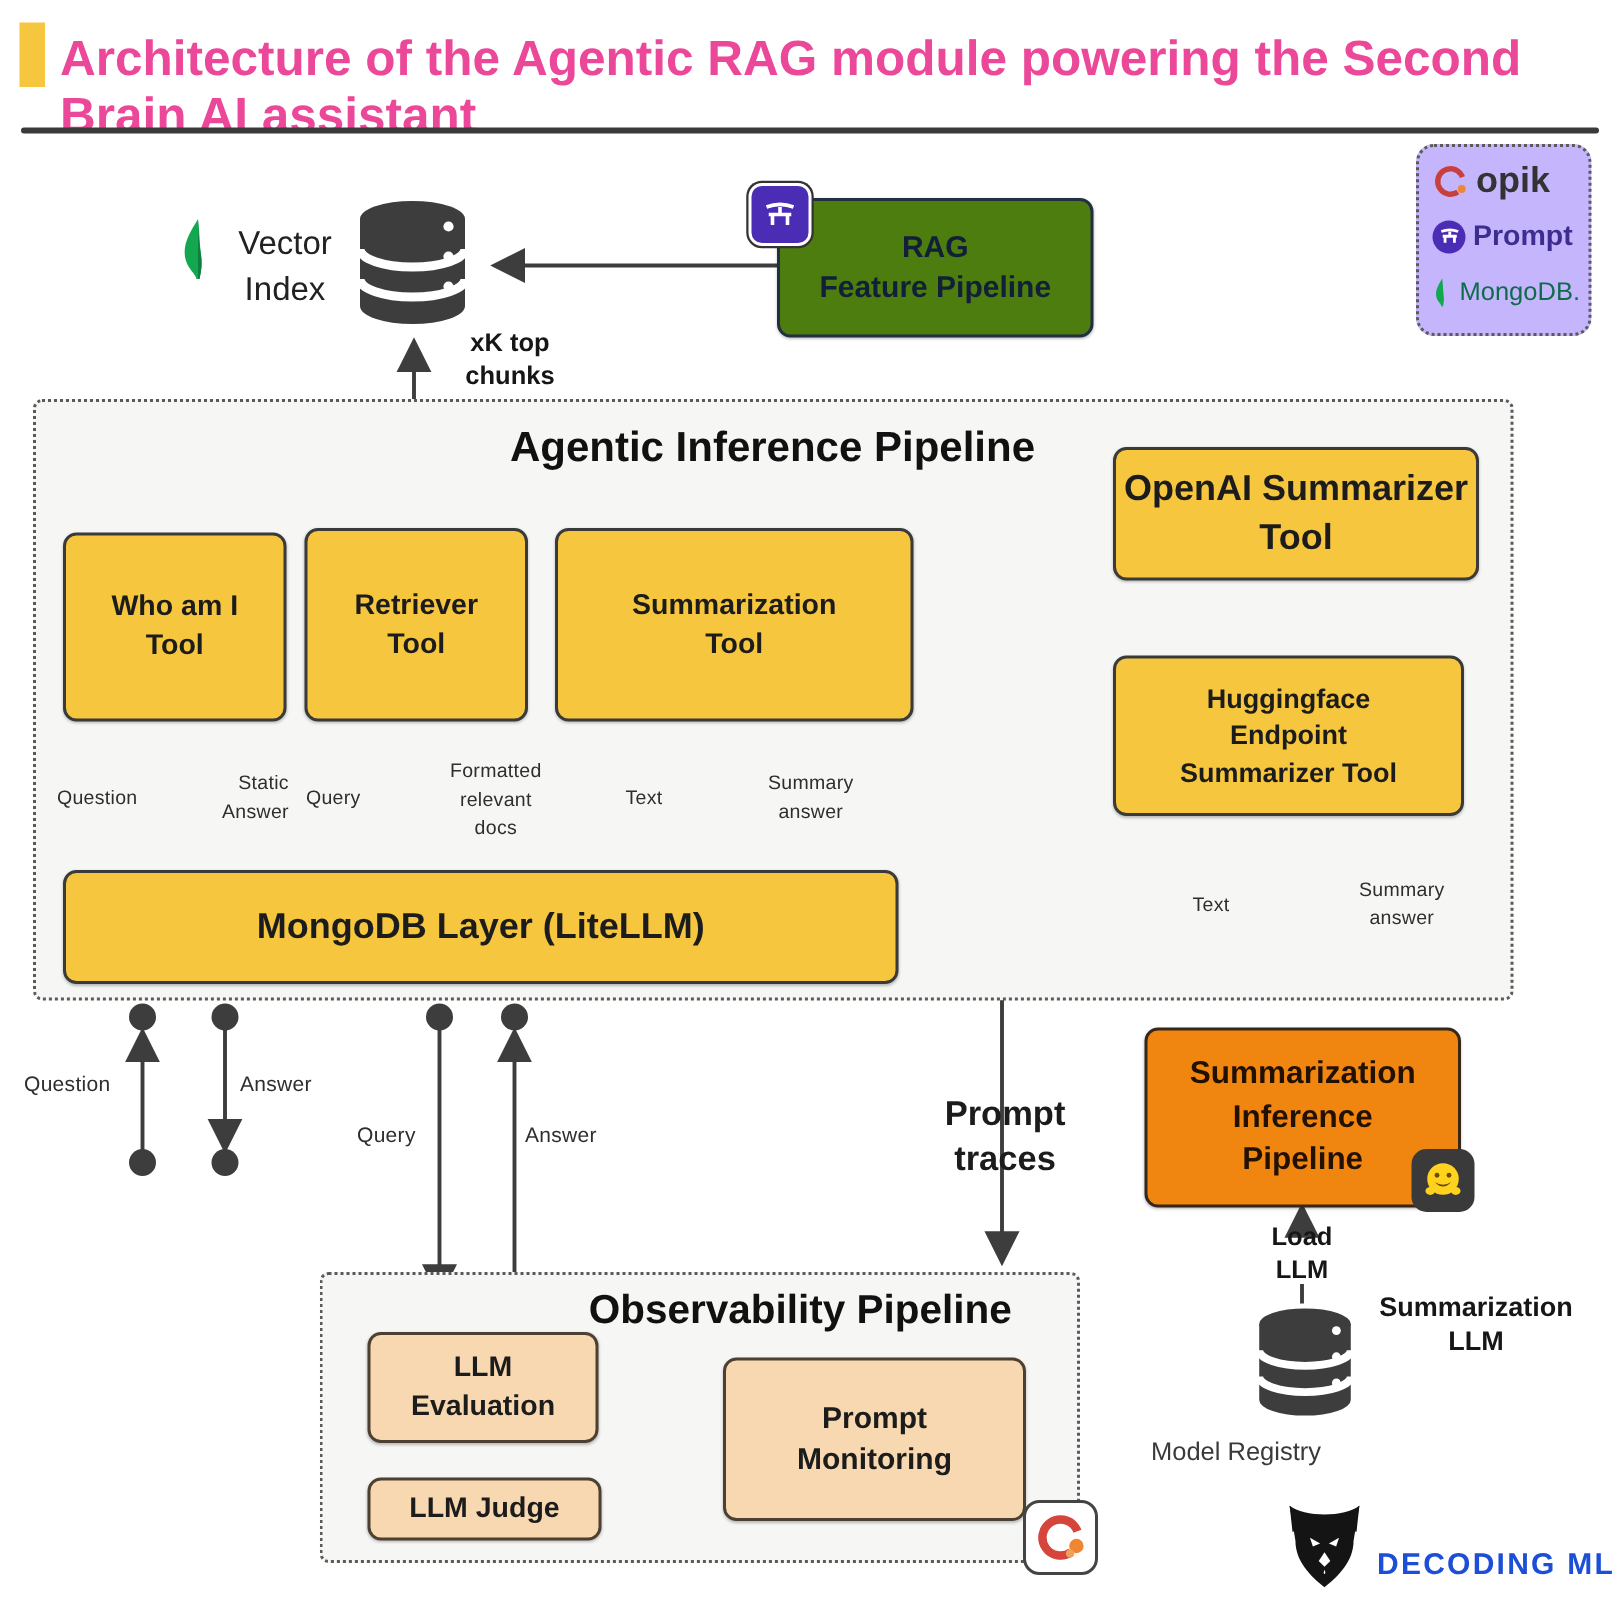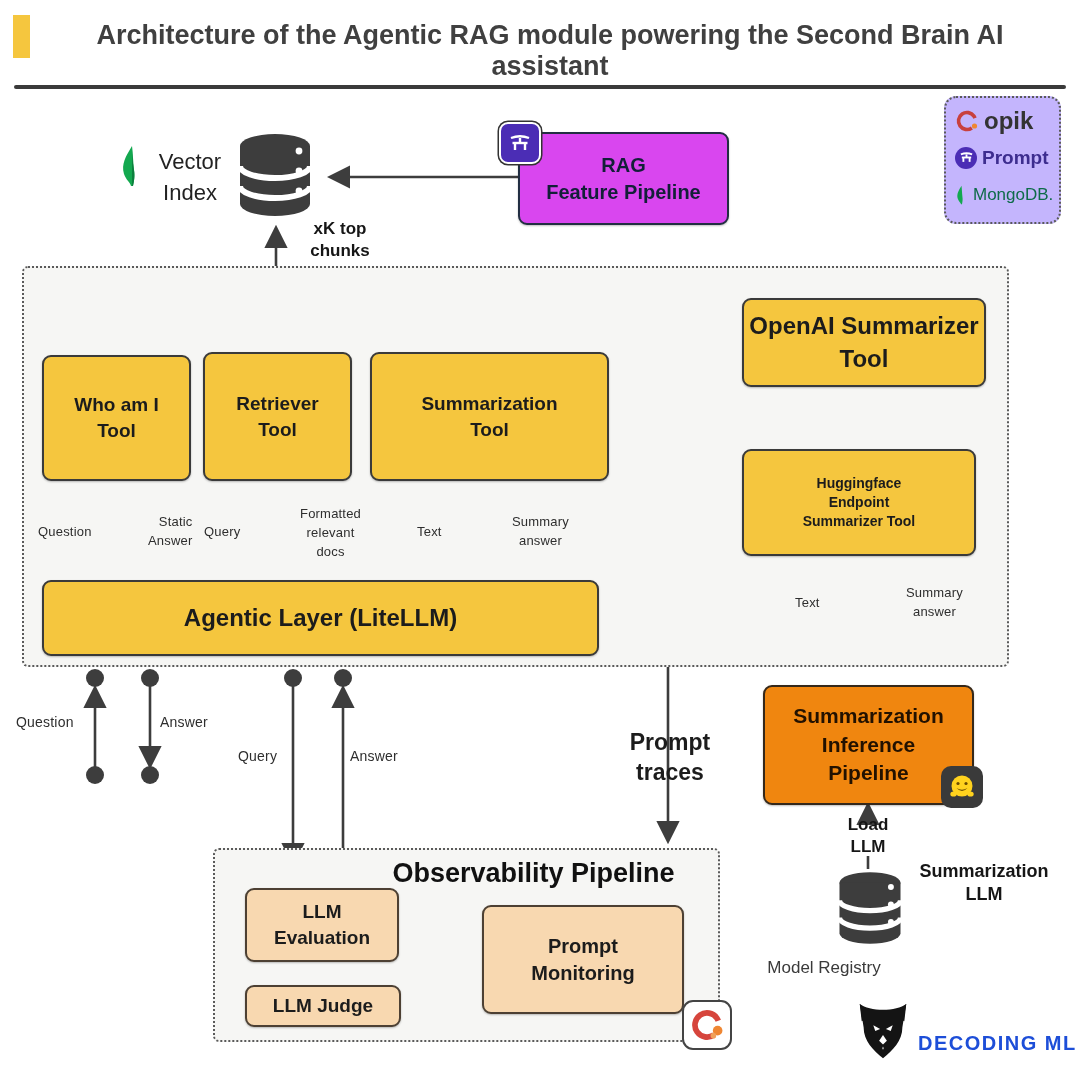--- a/index.html
+++ b/index.html
@@ -6,37 +6,37 @@
   #canvas{position:relative;width:1080px;height:1080px;background:#ffffff;overflow:hidden;
           font-family:"Liberation Sans",sans-serif;color:#1c1c1c;}
   .abs{position:absolute;}
   .pre{white-space:pre-line;}
   .box{position:absolute;display:flex;align-items:center;justify-content:center;text-align:center;
        border:2px solid #3a3a3a;border-radius:9px;font-weight:bold;line-height:1.35;
        box-shadow:0 1px 2px rgba(0,0,0,.25);}
   .yellow{background:#f5c63e;}
   .peach{background:#f8d8b0;border-color:#4d4033;}
   .orange{background:#f0860f;border-color:#35281a;color:#221100;}
-  .blue{background:#d946ef;border-color:#222e42;color:#121f38;}
+  .blue{background:#4d7c0f;border-color:#222e42;color:#121f38;}
   .gray{background:#d4d4d4;border-color:#4d4d4d;}
   .panel{position:absolute;border:2px dotted #5a5a5a;border-radius:6px;background:#f6f6f4;}
   .panel-title{position:absolute;font-weight:bold;font-size:28px;color:#111;text-align:center;}
   .small-label{position:absolute;font-size:13px;color:#2e2e2e;line-height:1.45;letter-spacing:.2px;}
   .mid-label{position:absolute;font-weight:bold;font-size:17px;color:#161616;line-height:1.3;text-align:center;}
   .badge{position:absolute;border-radius:9px;display:flex;align-items:center;justify-content:center;}
   #svg-layer{position:absolute;left:0;top:0;width:1080px;height:1080px;pointer-events:none;}
   .logo-row{display:flex;align-items:center;gap:5px;height:37px;padding-left:9px;}
 </style>
 </head>
 <body>
 
 <div id="canvas">
 
   <div class="abs" style="left:13px;top:15px;width:17px;height:43px;background:#f5c63e;"></div>
-  <div class="abs" style="left:40px;top:20px;width:1020px;font-size:27px;font-weight:600;color:#404040;text-align:center;">Architecture of the Agentic RAG module powering the Second Brain AI assistant</div>
+  <div class="abs" style="left:40px;top:20px;width:1020px;font-size:33px;font-weight:600;color:#ec4899;">Architecture of the Agentic RAG module powering the Second Brain AI assistant</div>
   <div class="abs" style="left:14px;top:85px;width:1052px;height:4px;background:#3a3a3a;border-radius:2px;"></div>
 
   <svg id="svg-layer" viewBox="0 0 1080 1080">
     <defs>
       <marker id="ah" markerWidth="9" markerHeight="9" refX="7" refY="4.5" orient="auto">
         <path d="M0,0 L9,4.5 L0,9 z" fill="#3d3d3d"></path>
       </marker>
     </defs>
     <g stroke="#3d3d3d" stroke-width="2.6" fill="none">
 
@@ -156,33 +156,34 @@
     </div>
     <div class="logo-row">
       <svg width="13" height="22" viewBox="0 0 28 42">
         <path d="M14,1 C8,11 3,19 6,29 C8,35 12,37 13,41 L15,41 C16,36 17,32 16,25 C15,16 15,9 14,1 z" fill="#13a84f"></path>
       </svg>
       <span style="font-size:17px;color:#0e6b4a;">MongoDB.</span>
     </div>
   </div>
 
   <div class="panel" style="left:22px;top:266px;width:983px;height:397px;"></div>
+  <div class="panel-title" style="left:240px;top:282px;width:550px;">Agentic Inference Pipeline</div>
 
   <div class="box yellow pre" style="left:42px;top:355px;width:145px;height:122px;font-size:19px;">Who am I
 Tool</div>
   <div class="box yellow pre" style="left:203px;top:352px;width:145px;height:125px;font-size:19px;">Retriever
 Tool</div>
   <div class="box yellow pre" style="left:370px;top:352px;width:235px;height:125px;font-size:19px;">Summarization
 Tool</div>
   <div class="box yellow pre" style="left:742px;top:298px;width:240px;height:85px;font-size:24px;">OpenAI Summarizer
 Tool</div>
-  <div class="box yellow pre" style="left:742px;top:437px;width:230px;height:103px;font-size:14px;margin-top:12px;">Huggingface
+  <div class="box yellow pre" style="left:742px;top:437px;width:230px;height:103px;font-size:18px;">Huggingface
 Endpoint
 Summarizer Tool</div>
-  <div class="box yellow" style="left:42px;top:580px;width:553px;height:72px;font-size:24px;">Agentic Layer (LiteLLM)</div>
+  <div class="box yellow" style="left:42px;top:580px;width:553px;height:72px;font-size:24px;">MongoDB Layer (LiteLLM)</div>
 
   <div class="small-label" style="left:38px;top:523px;">Question</div>
   <div class="small-label pre" style="left:148px;top:513px;text-align:right;">Static
 Answer</div>
   <div class="small-label" style="left:204px;top:523px;">Query</div>
   <div class="small-label pre" style="left:300px;top:505px;text-align:center;">Formatted
 relevant
 docs</div>
   <div class="small-label" style="left:417px;top:523px;">Text</div>
   <div class="small-label pre" style="left:512px;top:513px;text-align:center;">Summary

